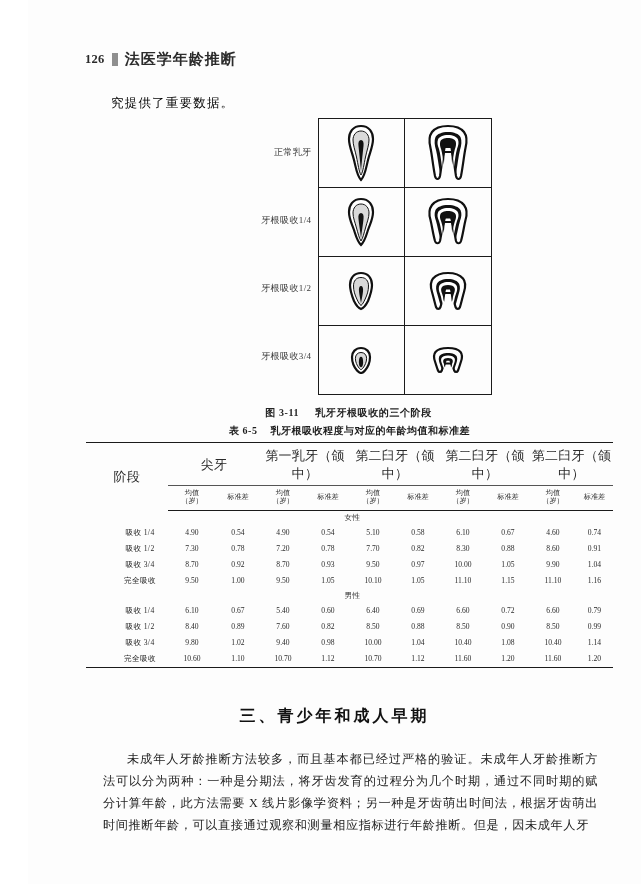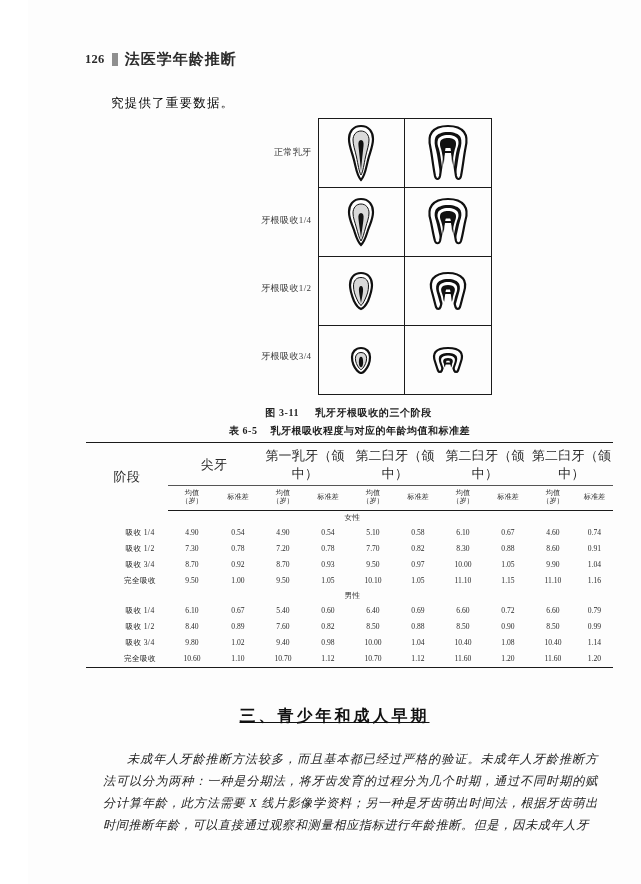--- a/index.html
+++ b/index.html
@@ -187,36 +187,34 @@
     position: absolute;
     left: 0;
     right: 0;
     top: 706px;
     text-align: center;
     font-size: 16px;
     font-weight: 700;
     letter-spacing: 3px;
     color: #111;
     font-family: "Liberation Serif", "DejaVu Serif", serif;
-    text-decoration: underline;
   }
 
   
   .body-par {
     position: absolute;
     left: 75px;
     top: 748px;
     width: 495px;
     font-size: 12.2px;
     line-height: 22px;
     letter-spacing: 0.6px;
     text-align: justify;
     text-indent: 24px;
     color: #242424;
-    font-style: italic;
   }
 </style>
 </head>
 <body>
 
 <div class="page">
 
   <div class="runhead">
     <span class="runhead-num">126</span>
     <span class="runhead-rule"></span>

